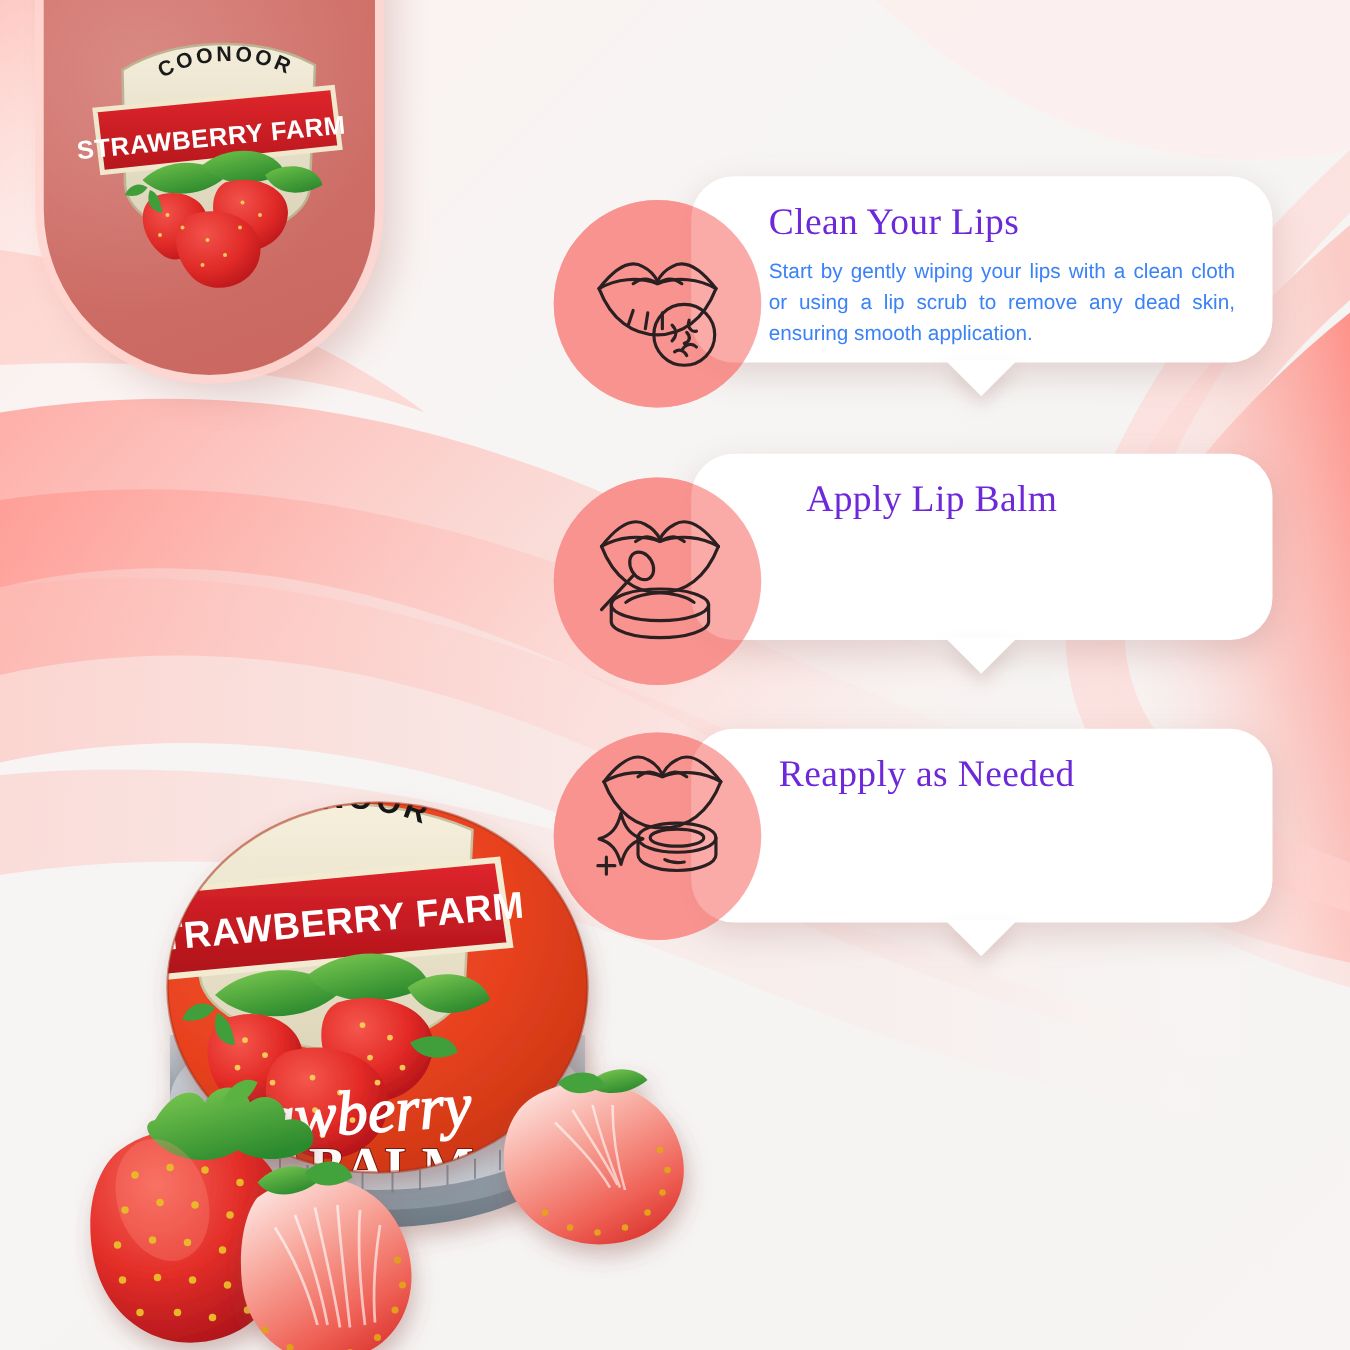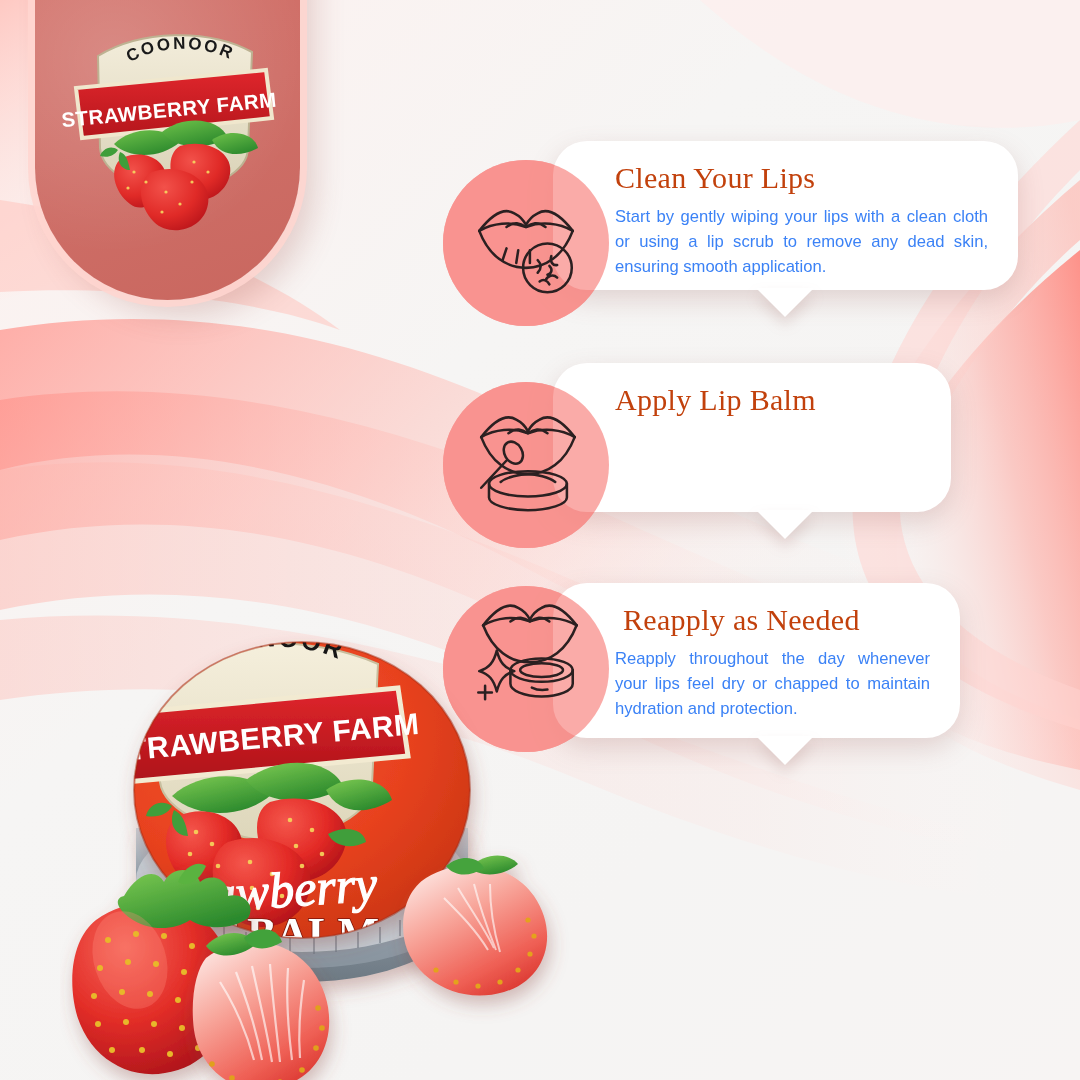--- a/index.html
+++ b/index.html
@@ -49,21 +49,21 @@
     box-shadow:0 10px 26px rgba(150,90,85,.22);
   }
   .bubble .tail{
     position:absolute;bottom:-27px;width:0;height:0;
     border-left:29px solid transparent;border-right:29px solid transparent;
     border-top:29px solid #ffffff;
     filter:drop-shadow(0 8px 7px rgba(150,90,85,.20));
   }
   .bubble h3{
     margin:0;font-family:"Liberation Serif", serif;
-    font-size:30px;font-weight:400;color:#c2410c;letter-spacing:.3px;
+    font-size:30px;font-weight:400;color:#6d28d9;letter-spacing:.3px;
   }
   .bubble p{
     margin:9px 0 0 0;font-size:16.6px;line-height:1.52;color:#3b82f6;
     text-align:justify;font-family:"Liberation Sans", sans-serif;
   }
 
   
   .product{position:absolute;left:60px;top:630px;width:520px;height:450px;}
   .product svg{display:block;}
 </style>
@@ -195,21 +195,21 @@
         <path d="M40,40 C48,34 54,36 60,40 C66,36 72,34 80,40"></path>
         <path d="M40,62 L36,74 M52,64 L50,77 M64,64 L64,77"></path>
         <circle cx="82" cy="82" r="25"></circle>
         <path d="M72,74 C76,78 76,83 72,87 M86,70 C84,76 88,80 92,79 M92,92 C88,88 82,90 80,95 M74,96 C78,93 82,95 84,99 M84,80 C88,84 86,88 82,89"></path>
       </svg>
     </div>
   </div>
 
   <div class="step">
     <div class="step-circle" style="left:443px;top:382px;"></div>
-    <div class="bubble" style="left:553px;top:363px;width:398px;height:149px;padding:20px 30px 0 62px;box-sizing:border-box;">
+    <div class="bubble" style="left:553px;top:363px;width:465px;height:149px;padding:20px 30px 0 92px;box-sizing:border-box;">
       <h3>Apply Lip Balm</h3>
       <div class="tail" style="left:203px;"></div>
     </div>
     <div class="circle-over" style="left:443px;top:382px;"></div>
     <div class="step-icon" style="left:467px;top:404px;">
       <svg viewBox="0 0 120 115" fill="none" stroke="#2b2021" stroke-width="2.6" stroke-linecap="round" stroke-linejoin="round">
         <path d="M14,34 C28,16 40,10 50,16 C56,19 60,24 62,28 C64,24 68,19 74,16 C84,10 96,16 110,34"></path>
         <path d="M14,34 C28,26 46,24 62,30 C78,24 96,26 110,34"></path>
         <path d="M14,34 C24,60 42,72 62,72 C82,72 100,60 110,34"></path>
         <path d="M42,30 C50,24 56,26 62,30 C68,26 74,24 82,30"></path>
@@ -217,23 +217,22 @@
         <path d="M40,58 L14,86"></path>
         <ellipse cx="62" cy="82" rx="40" ry="13"></ellipse>
         <path d="M22,82 L22,96 C22,103 40,109 62,109 C84,109 102,103 102,96 L102,82"></path>
         <path d="M34,80 C40,75 54,72 62,72 C70,72 84,75 90,80"></path>
       </svg>
     </div>
   </div>
 
   <div class="step">
     <div class="step-circle" style="left:443px;top:586px;"></div>
-    <div class="bubble" style="left:553px;top:583px;width:407px;height:155px;padding:20px 30px 0 62px;box-sizing:border-box;">
+    <div class="bubble" style="left:553px;top:583px;width:465px;height:155px;padding:20px 30px 0 62px;box-sizing:border-box;">
       <h3 style="padding-left:8px;">Reapply as Needed</h3>
-      <p>Reapply throughout the day whenever your lips feel dry or chapped to maintain hydration and protection.</p>
       <div class="tail" style="left:203px;"></div>
     </div>
     <div class="circle-over" style="left:443px;top:586px;"></div>
     <div class="step-icon" style="left:467px;top:600px;">
       <svg viewBox="0 0 120 115" fill="none" stroke="#2b2021" stroke-width="2.6" stroke-linecap="round" stroke-linejoin="round">
         <path d="M16,26 C30,8 42,2 52,8 C58,11 62,16 64,20 C66,16 70,11 76,8 C86,2 98,8 112,26"></path>
         <path d="M16,26 C30,18 48,16 64,22 C80,16 98,18 112,26"></path>
         <path d="M16,26 C26,52 44,64 64,64 C84,64 102,52 112,26"></path>
         <path d="M44,22 C52,16 58,18 64,22 C70,18 76,16 84,22"></path>
         <path d="M30,52 C33,64 38,70 48,73 C38,76 33,82 30,94 C27,82 22,76 12,73 C22,70 27,64 30,52 Z"></path>

